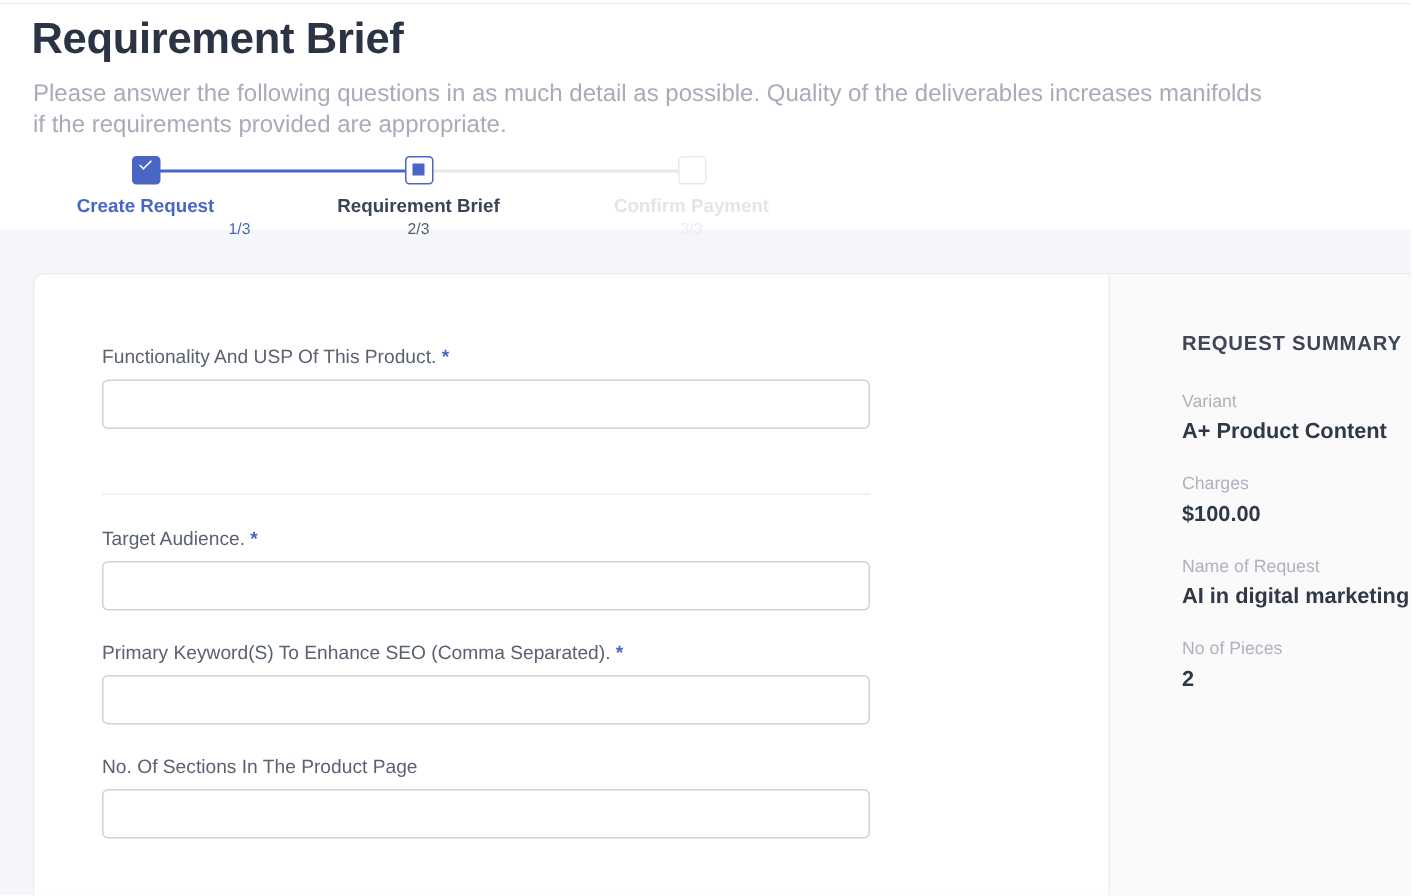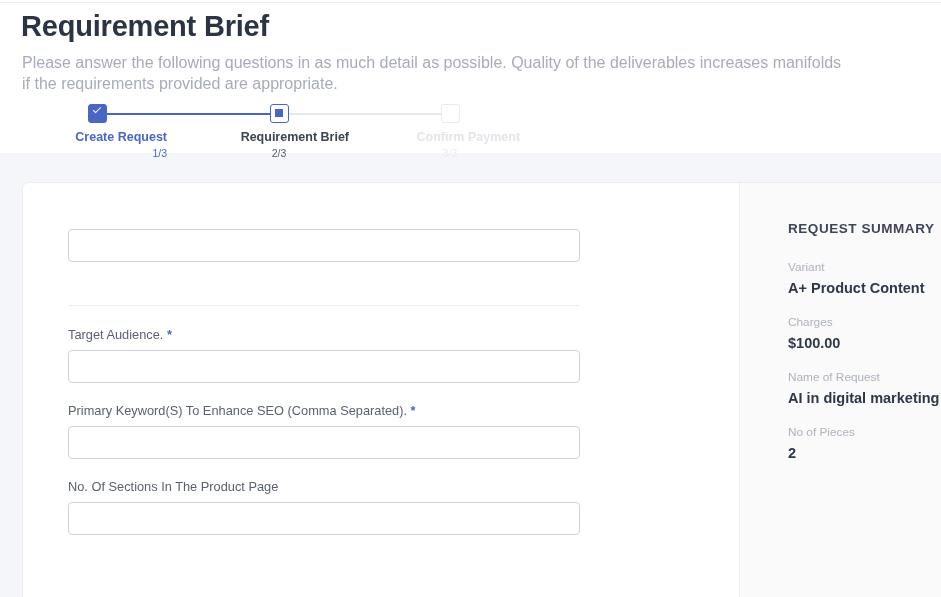--- a/index.html
+++ b/index.html
@@ -79,21 +79,21 @@
   }
 
   .step {
     position: absolute;
     top: 0;
     text-align: center;
     width: 140px;
   }
   .step-1 { left: 5px; }
   .step-2 { left: 187px; }
-  .step-3 { left: 358px; }
+  .step-3 { left: 369px; }
 
   .step-marker {
     width: 19px; height: 19px;
     margin: 1px auto 0 auto;
     border-radius: 3px;
     position: relative;
     display: block;
   }
   .marker-done {
     background: #4a66c4;
@@ -121,21 +121,20 @@
     background: #ffffff;
     border: 1.5px solid #e8e9ed;
   }
 
   .step-label {
     margin-top: 7px;
     font-size: 12.5px;
     font-weight: bold;
     line-height: 15px;
     white-space: nowrap;
-    text-align: right;
   }
   .step-num {
     margin-top: 2px;
     font-size: 10.5px;
     line-height: 13px;
   }
   .lbl-done  { color: #4a66c4; }
   .num-done  { color: #4a66c4; text-align: right; }
   .lbl-cur   { color: #3a4454; }
   .num-cur   { color: #545c6b; }
@@ -323,20 +322,24 @@
       </div>
     </div>
   </div>
 
   <div class="card">
 
     <div class="card-left">
       <div class="form">
 
         <div class="field">
+          <div class="field-label">
+            <span>Functionality And USP Of This Product.</span>
+            <span class="req-star">*</span>
+          </div>
           <input class="text-input" type="text" value="" style="">
         </div>
 
         <div class="gap-22"></div>
 
 
         <div class="divider"></div>
 
         <div class="field">
           <div class="field-label">

